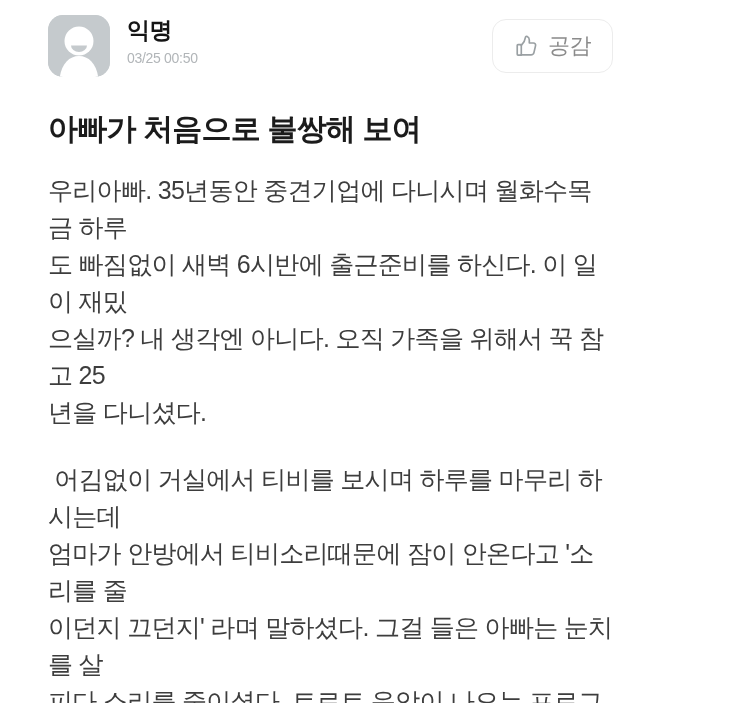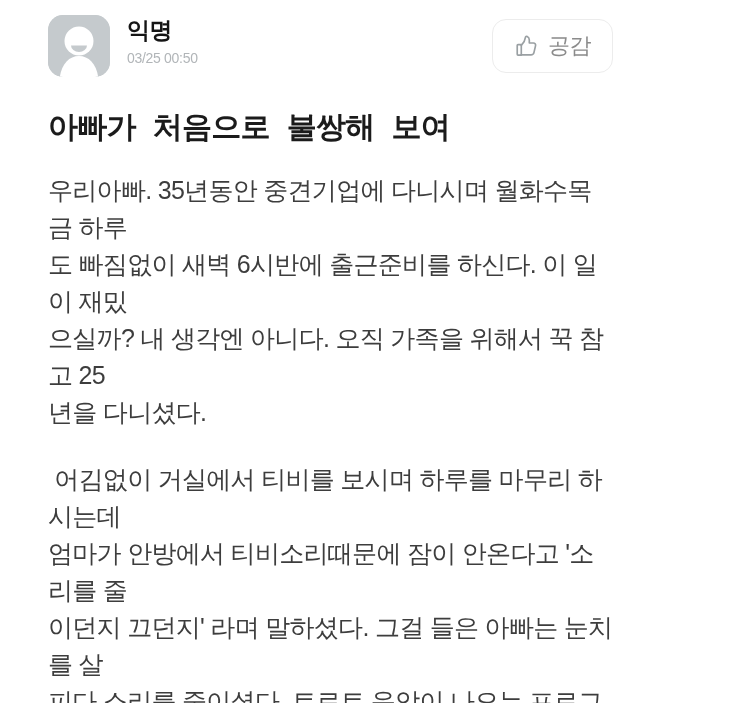--- a/index.html
+++ b/index.html
@@ -63,21 +63,20 @@
   .action-btn .icon { display: inline-flex; }
 
   
   .post-title {
     font-size: 30px;
     font-weight: bold;
     color: #1b1b1b;
     letter-spacing: -0.8px;
     margin: 34px 0 8px 0;
     line-height: 1.2;
-    font-family: Liberation Mono, monospace;
   }
 
   
   .post-body {
     margin-top: 25px;
     font-size: 25px;
     line-height: 37px;
     color: #3d3d3d;
     letter-spacing: -0.7px;
   }

